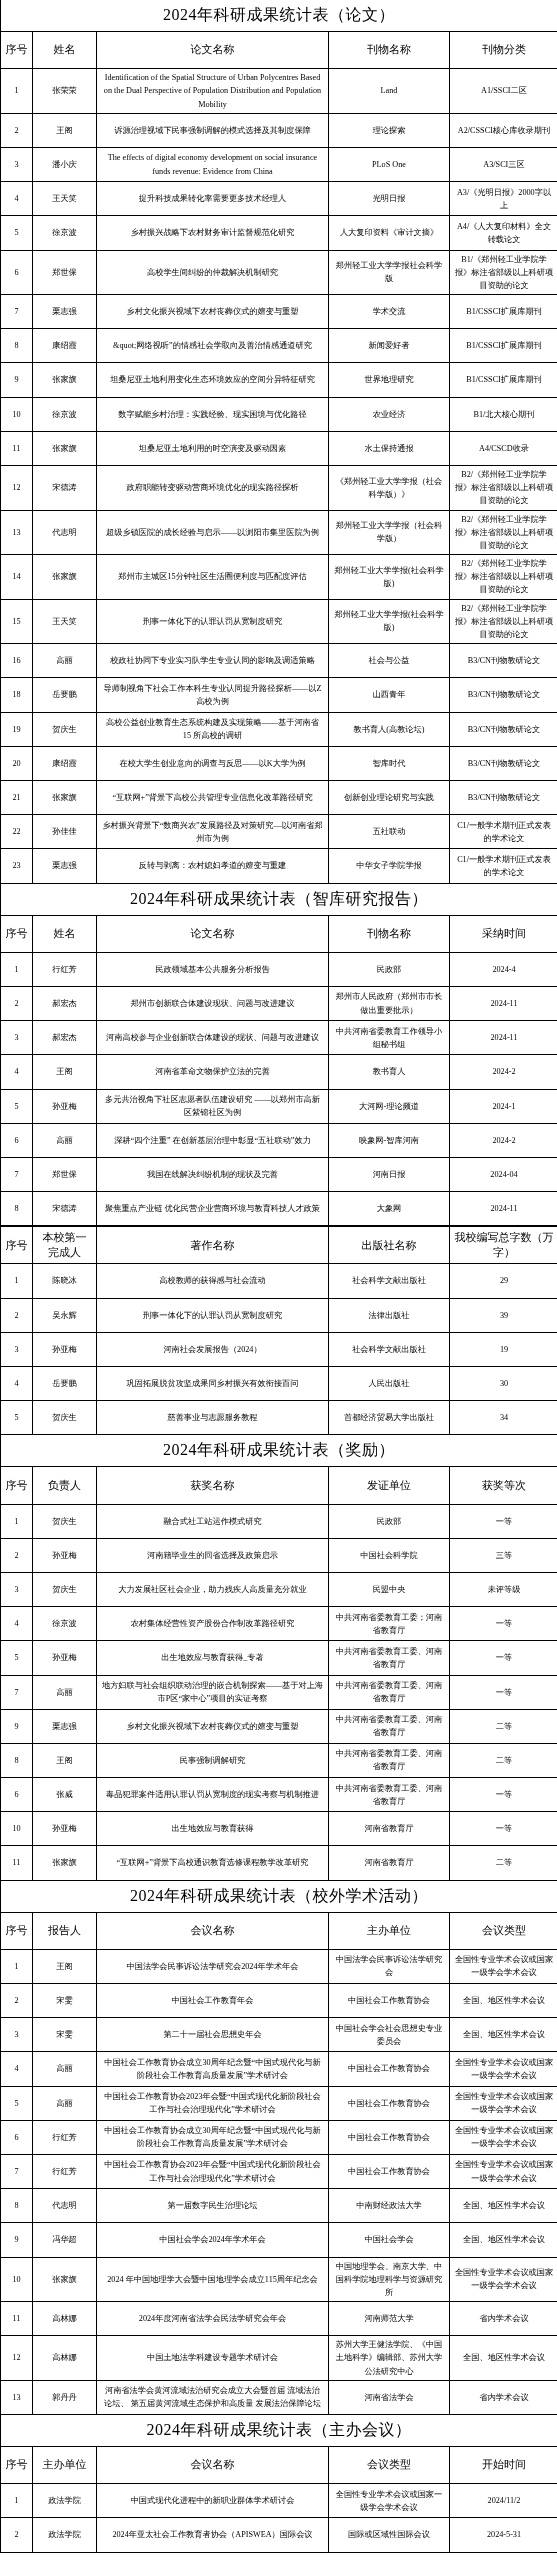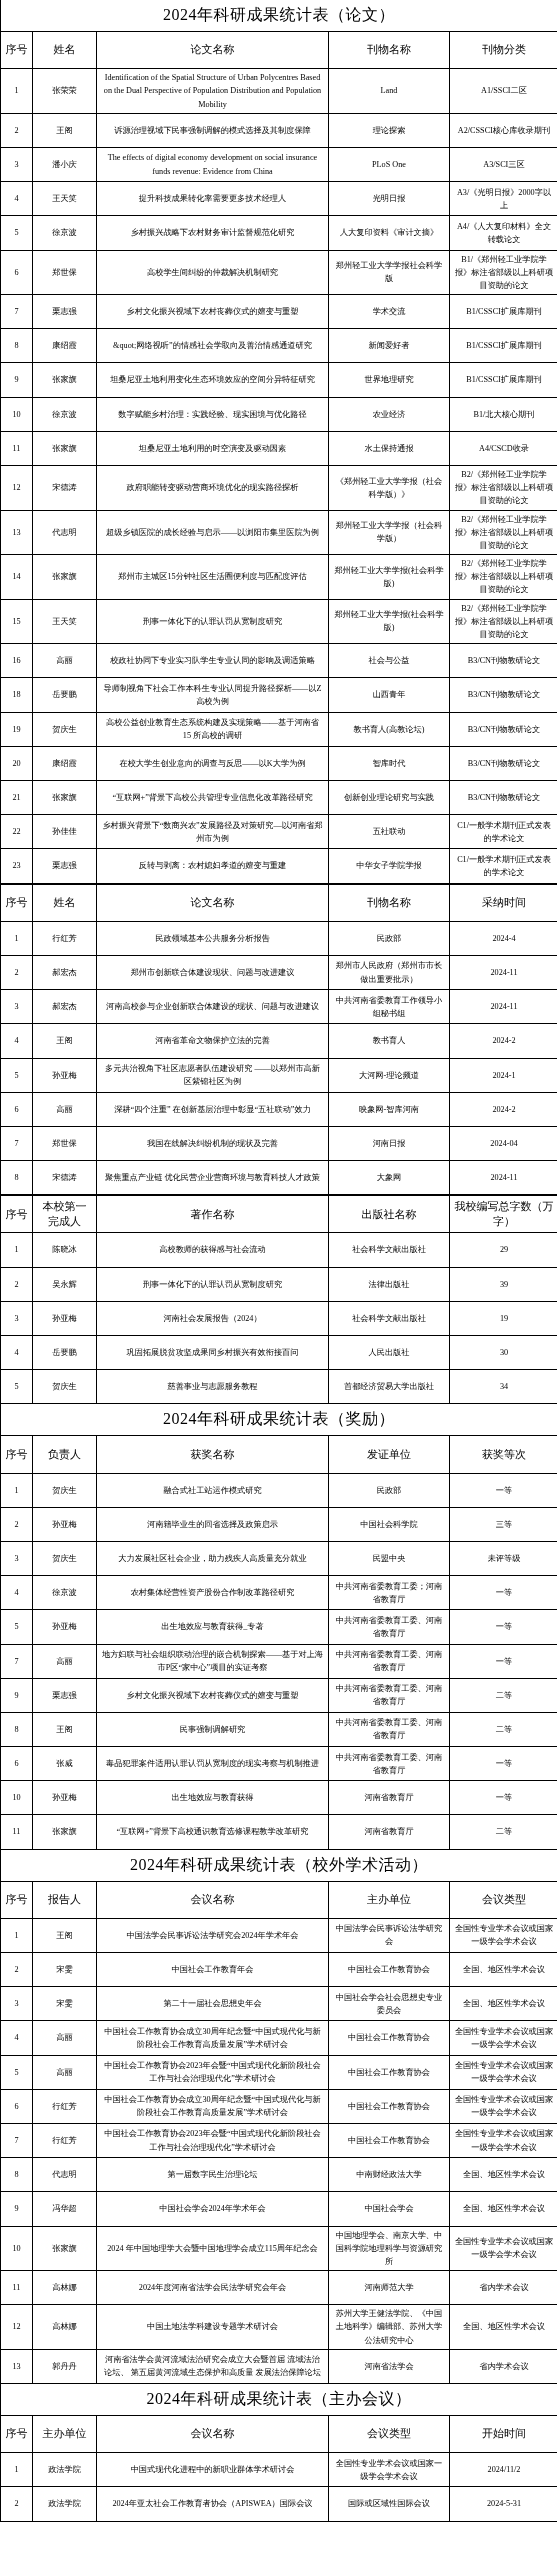--- a/index.html
+++ b/index.html
@@ -192,20 +192,21 @@
         </tr>
         <tr>
           <td>23</td>
           <td>栗志强</td>
           <td>反转与剥离：农村媳妇孝道的嬗变与重建</td>
           <td>中华女子学院学报</td>
           <td>C1/一般学术期刊正式发表的学术论文</td>
         </tr>
       </tbody>
     </table>
+    <div class="sec-title">2024年科研成果统计表（智库研究报告）</div>
     <table>
       <colgroup>
         <col class="c0">
         <col class="c1">
         <col class="c2">
         <col class="c3">
         <col class="c4">
       </colgroup>
       <thead>
         <tr>

